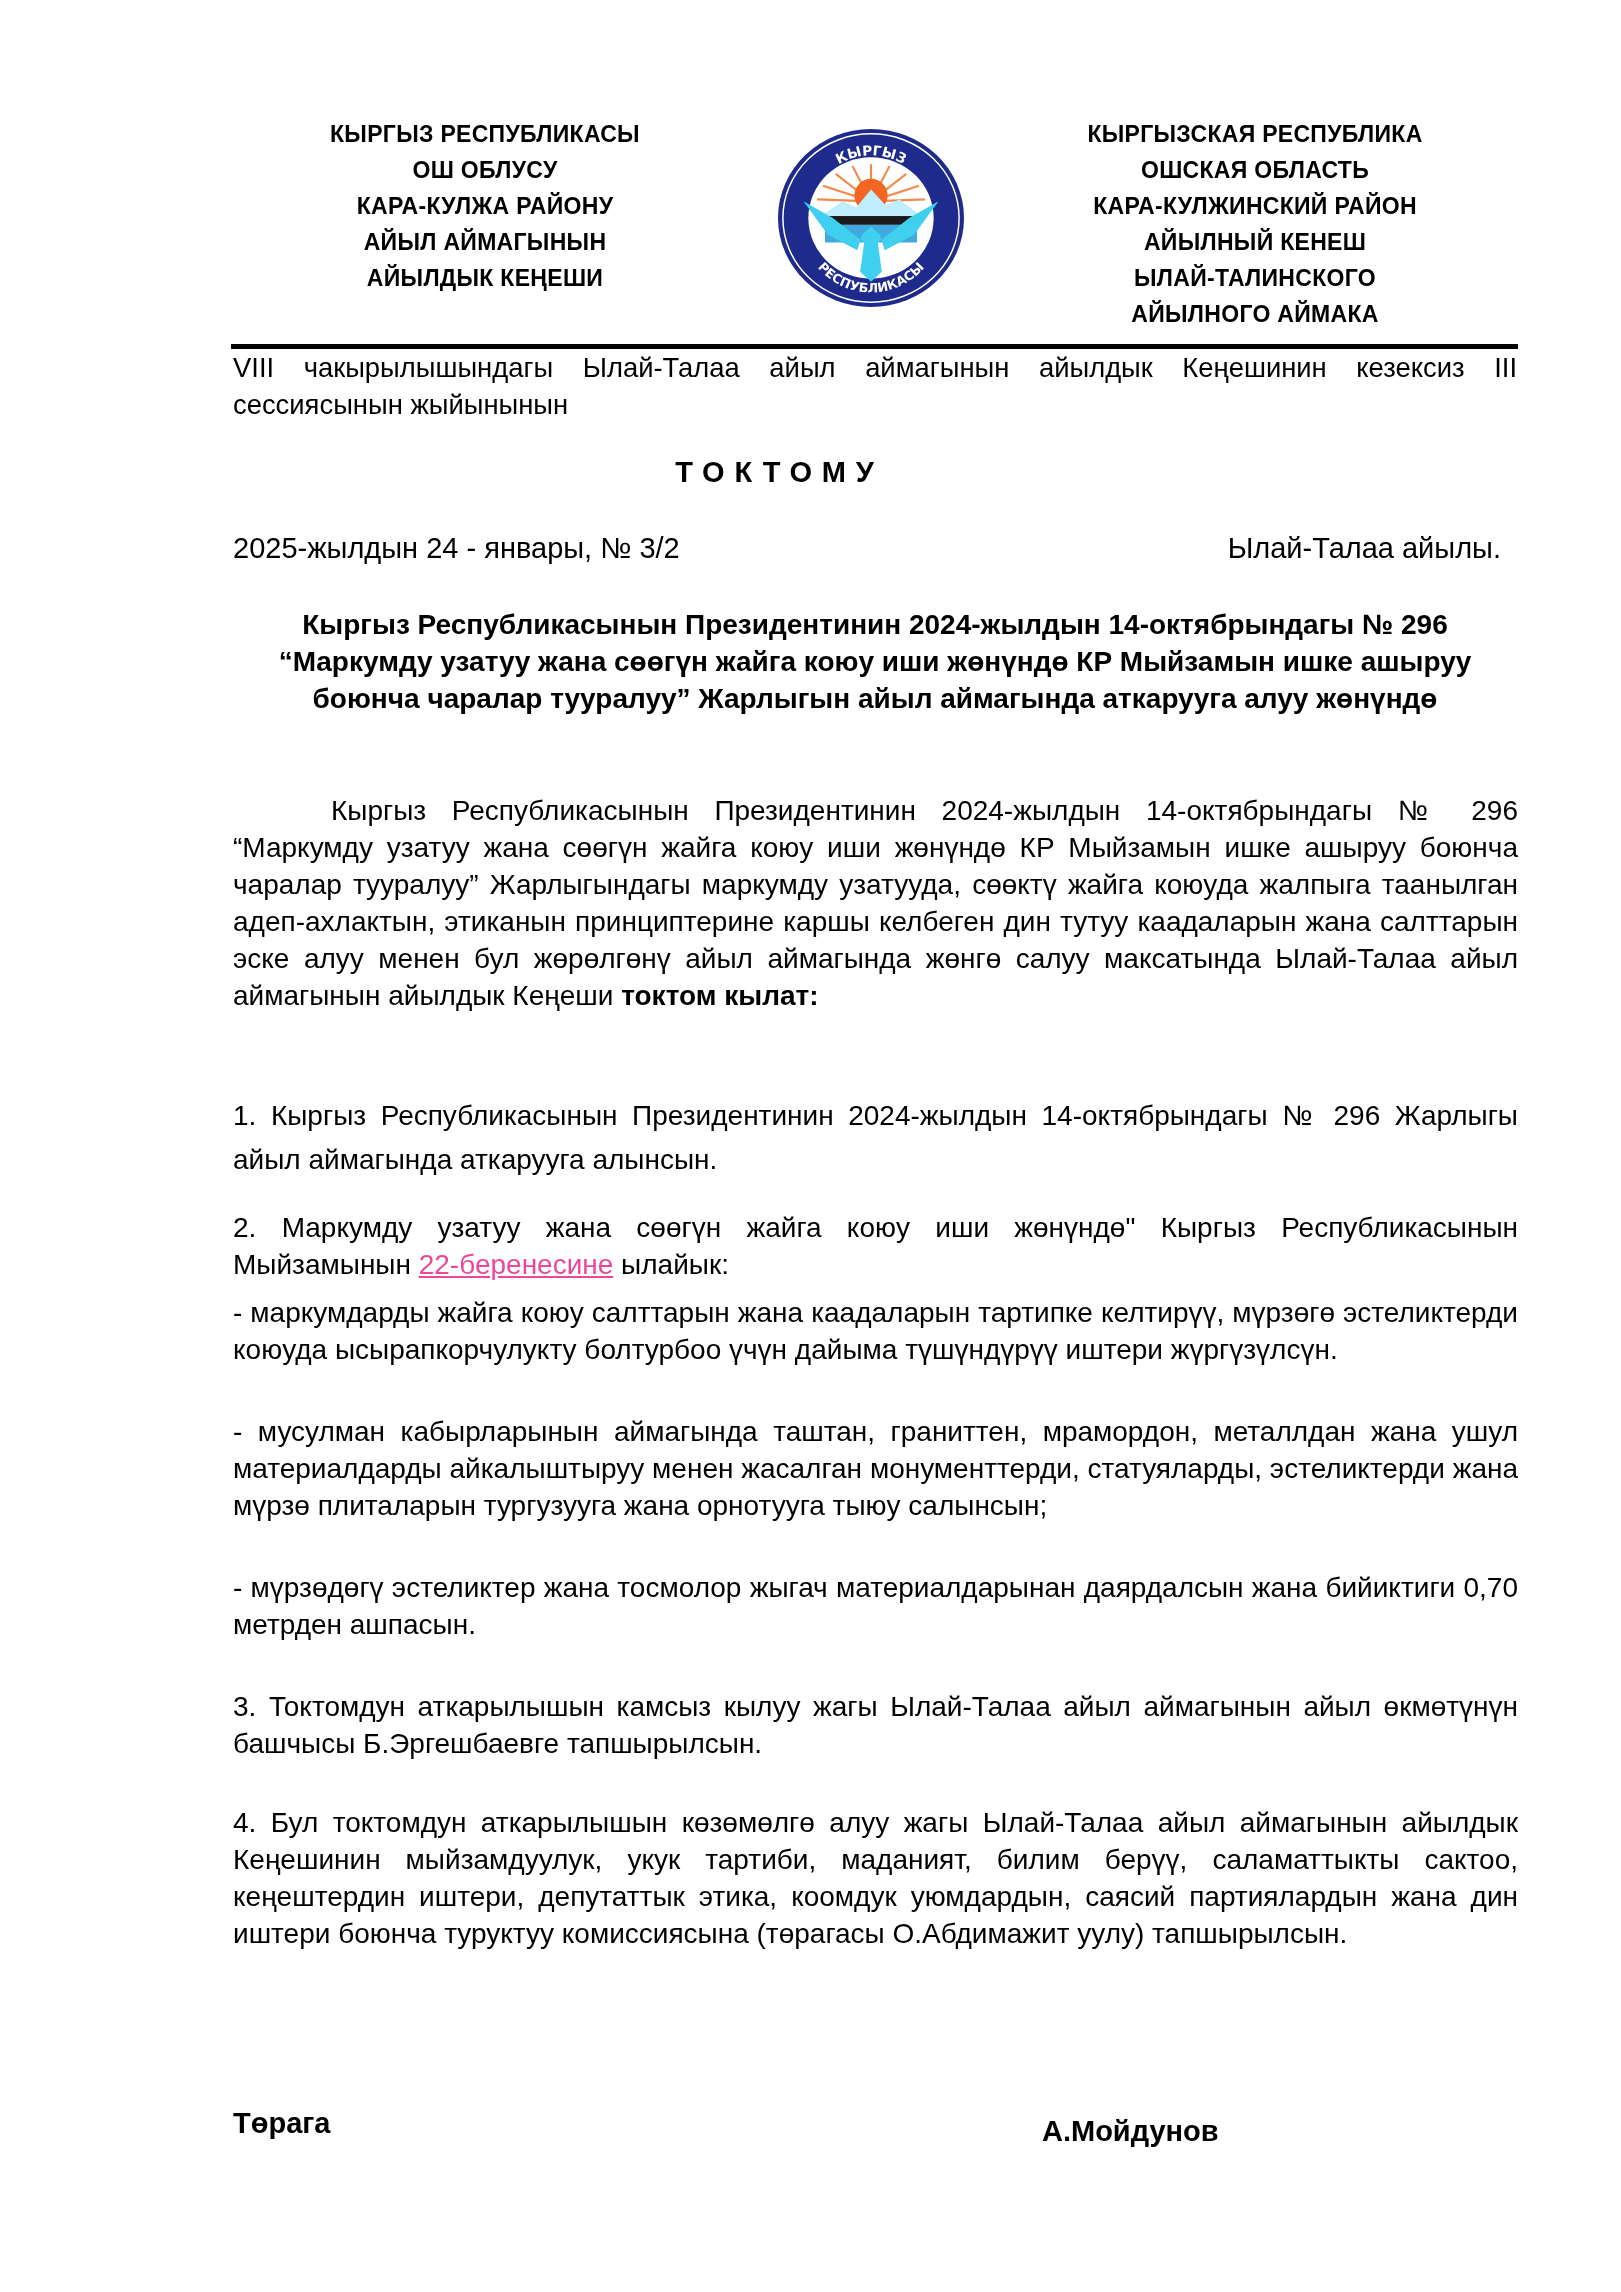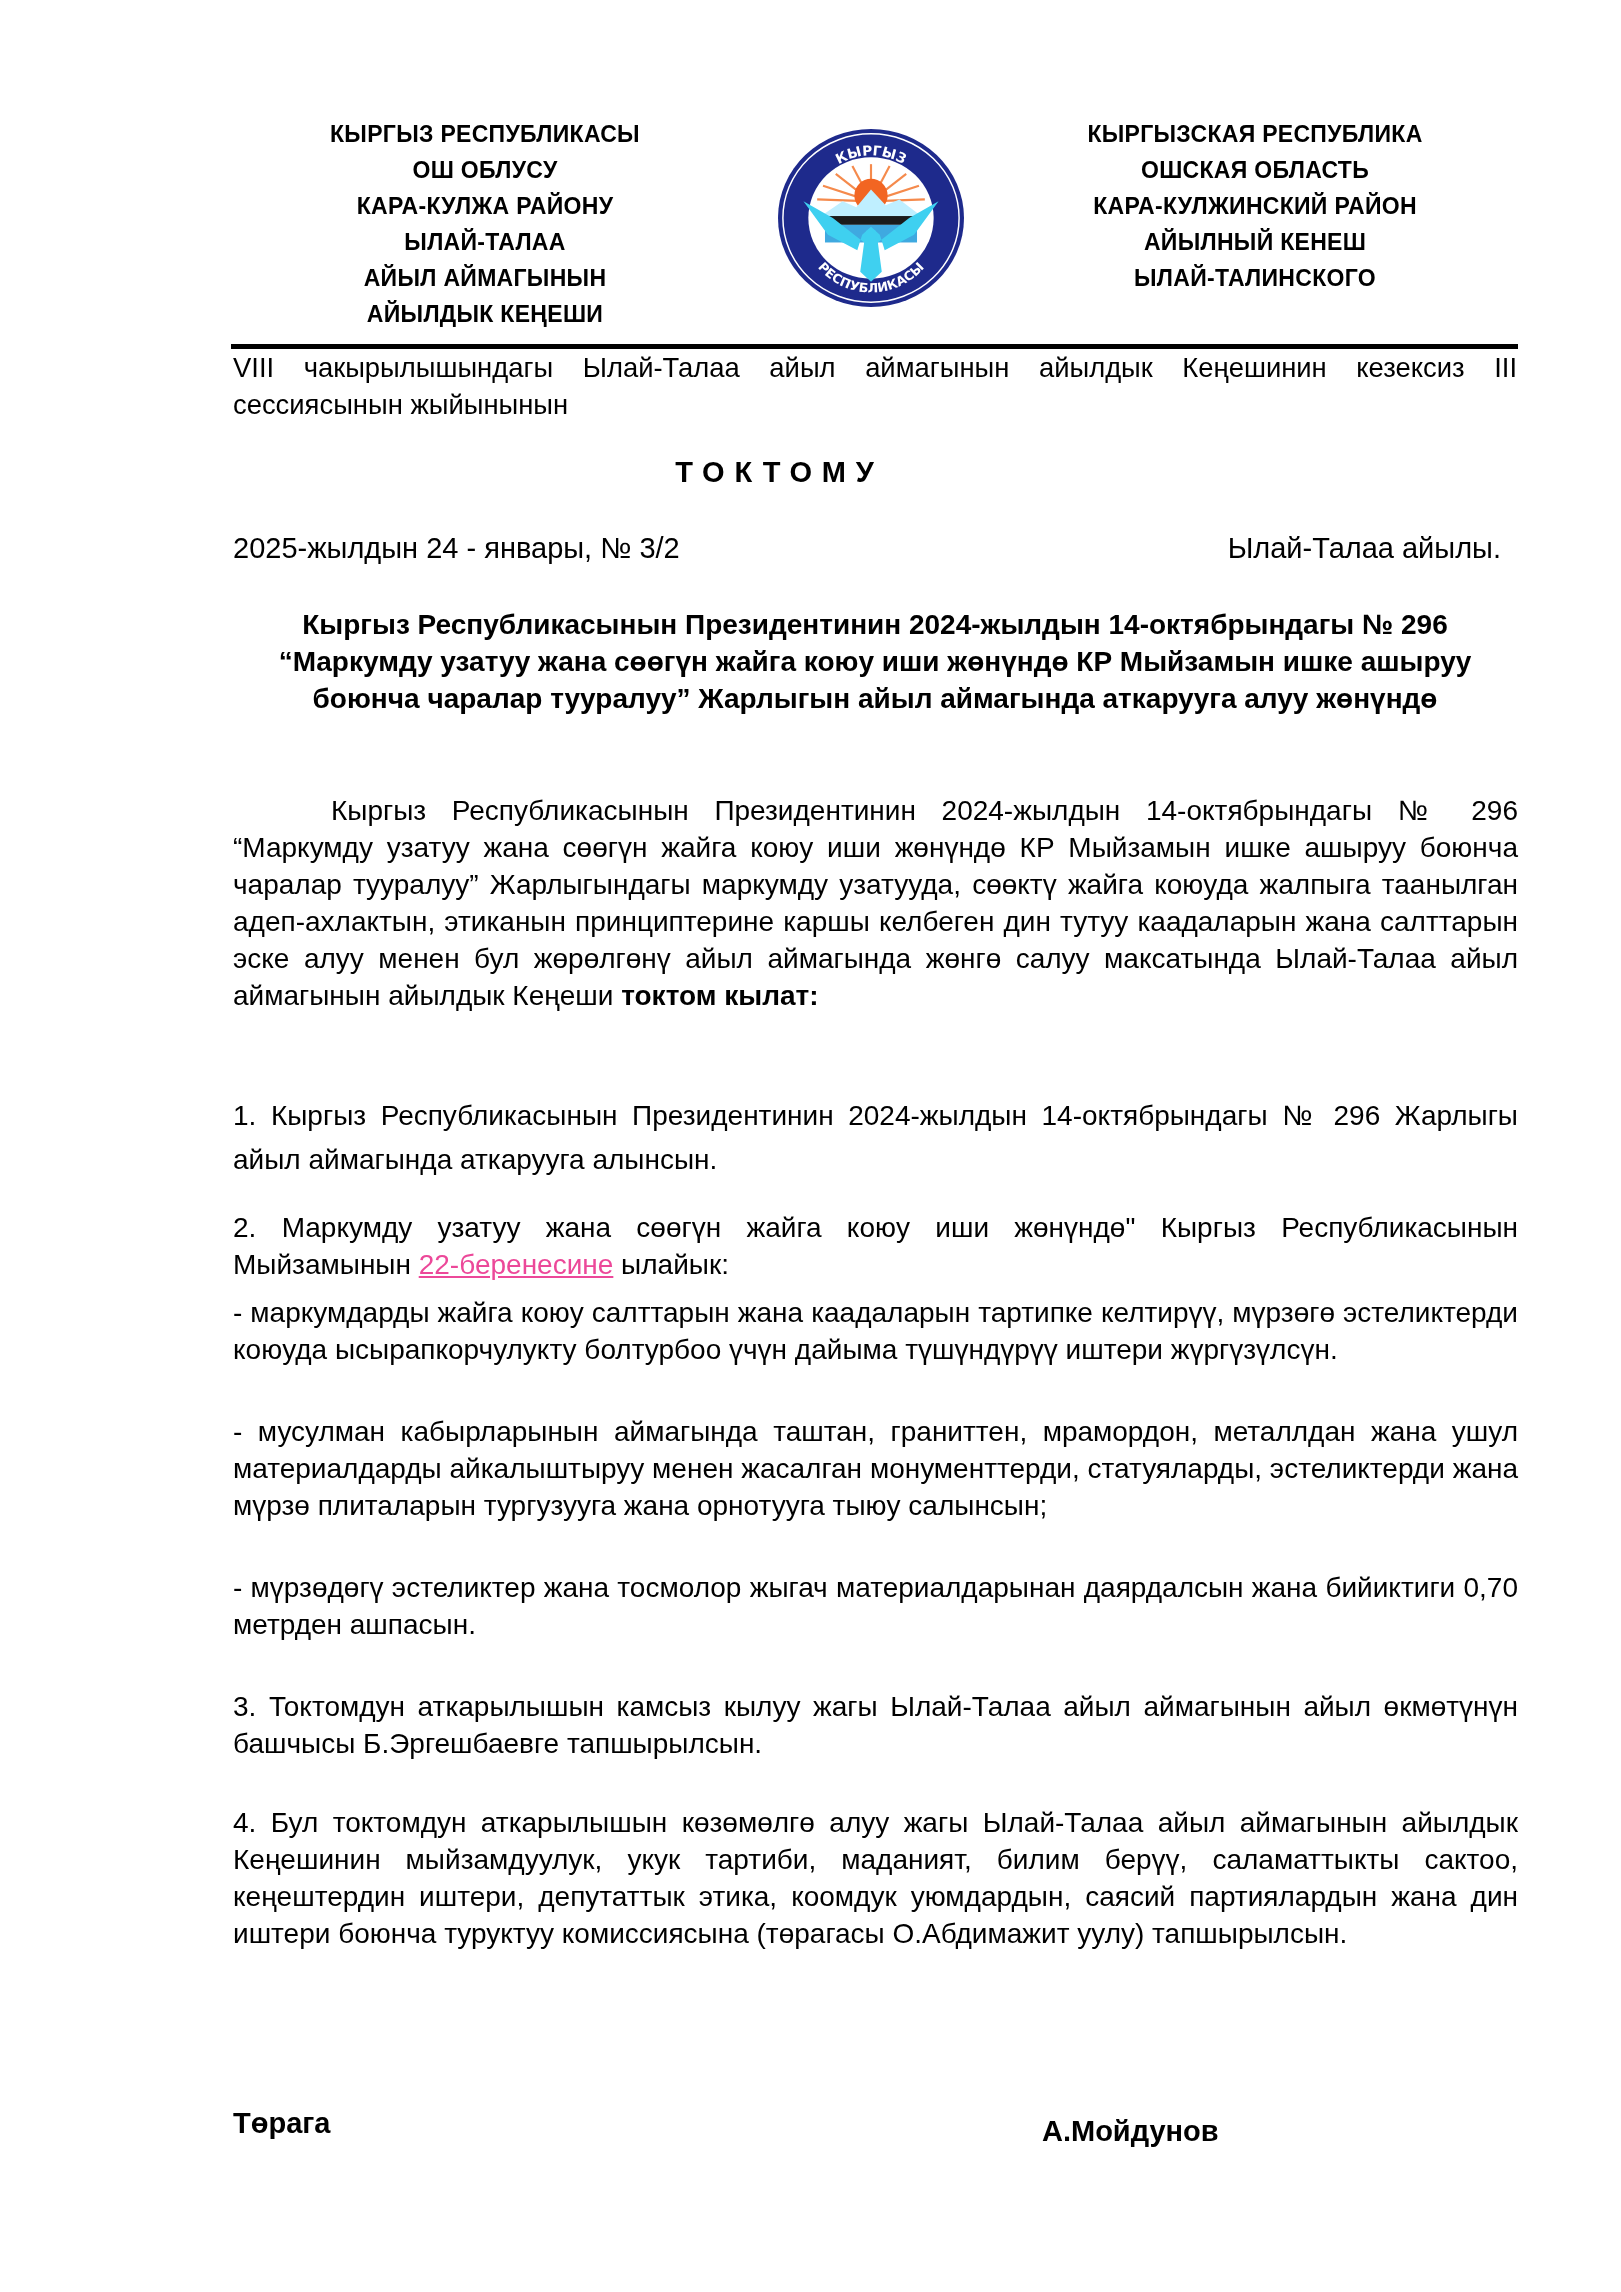--- a/index.html
+++ b/index.html
@@ -27,21 +27,20 @@
   .sign-role { position: absolute; left: 233px; top: 2107px; font-size: 29px; font-weight: bold; }
   .sign-name { position: absolute; left: 1042px; top: 2107px; font-size: 29px; font-weight: bold; margin-top: 8px; }
 </style>
 </head>
 <body>
 
 <div class="hdr-col hdr-left">
   <div>КЫРГЫЗ РЕСПУБЛИКАСЫ</div>
   <div>ОШ ОБЛУСУ</div>
   <div>КАРА-КУЛЖА РАЙОНУ</div>
-  <div>ЫЛАЙ-ТАЛАА</div>
   <div>АЙЫЛ АЙМАГЫНЫН</div>
   <div>АЙЫЛДЫК КЕҢЕШИ</div>
 </div>
 
 <div class="emblem">
   <svg width="194" height="186" viewBox="0 0 198 190">
     <defs>
       <path id="arcTop" d="M 35 95 A 64 64 0 0 1 163 95"></path>
       <path id="arcBot" d="M 28 100 A 71 71 0 0 0 170 100"></path>
     </defs>
@@ -73,20 +72,21 @@
     </text>
   </svg>
 </div>
 
 <div class="hdr-col hdr-right">
   <div>КЫРГЫЗСКАЯ РЕСПУБЛИКА</div>
   <div>ОШСКАЯ ОБЛАСТЬ</div>
   <div>КАРА-КУЛЖИНСКИЙ РАЙОН</div>
   <div>АЙЫЛНЫЙ КЕНЕШ</div>
   <div>ЫЛАЙ-ТАЛИНСКОГО</div>
+  <div>АЙЫЛНОГО АЙМАКА</div>
 </div>
 
 <div class="rule"></div>
 
 <div class="session">VIII чакырылышындагы Ылай-Талаа айыл аймагынын айылдык Кеңешинин кезексиз III сессиясынын жыйынынын</div>
 
 <div class="title">ТОКТОМУ</div>
 
 <div class="date">2025-жылдын 24 - январы, № 3/2</div>
 <div class="place">Ылай-Талаа айылы.</div>

